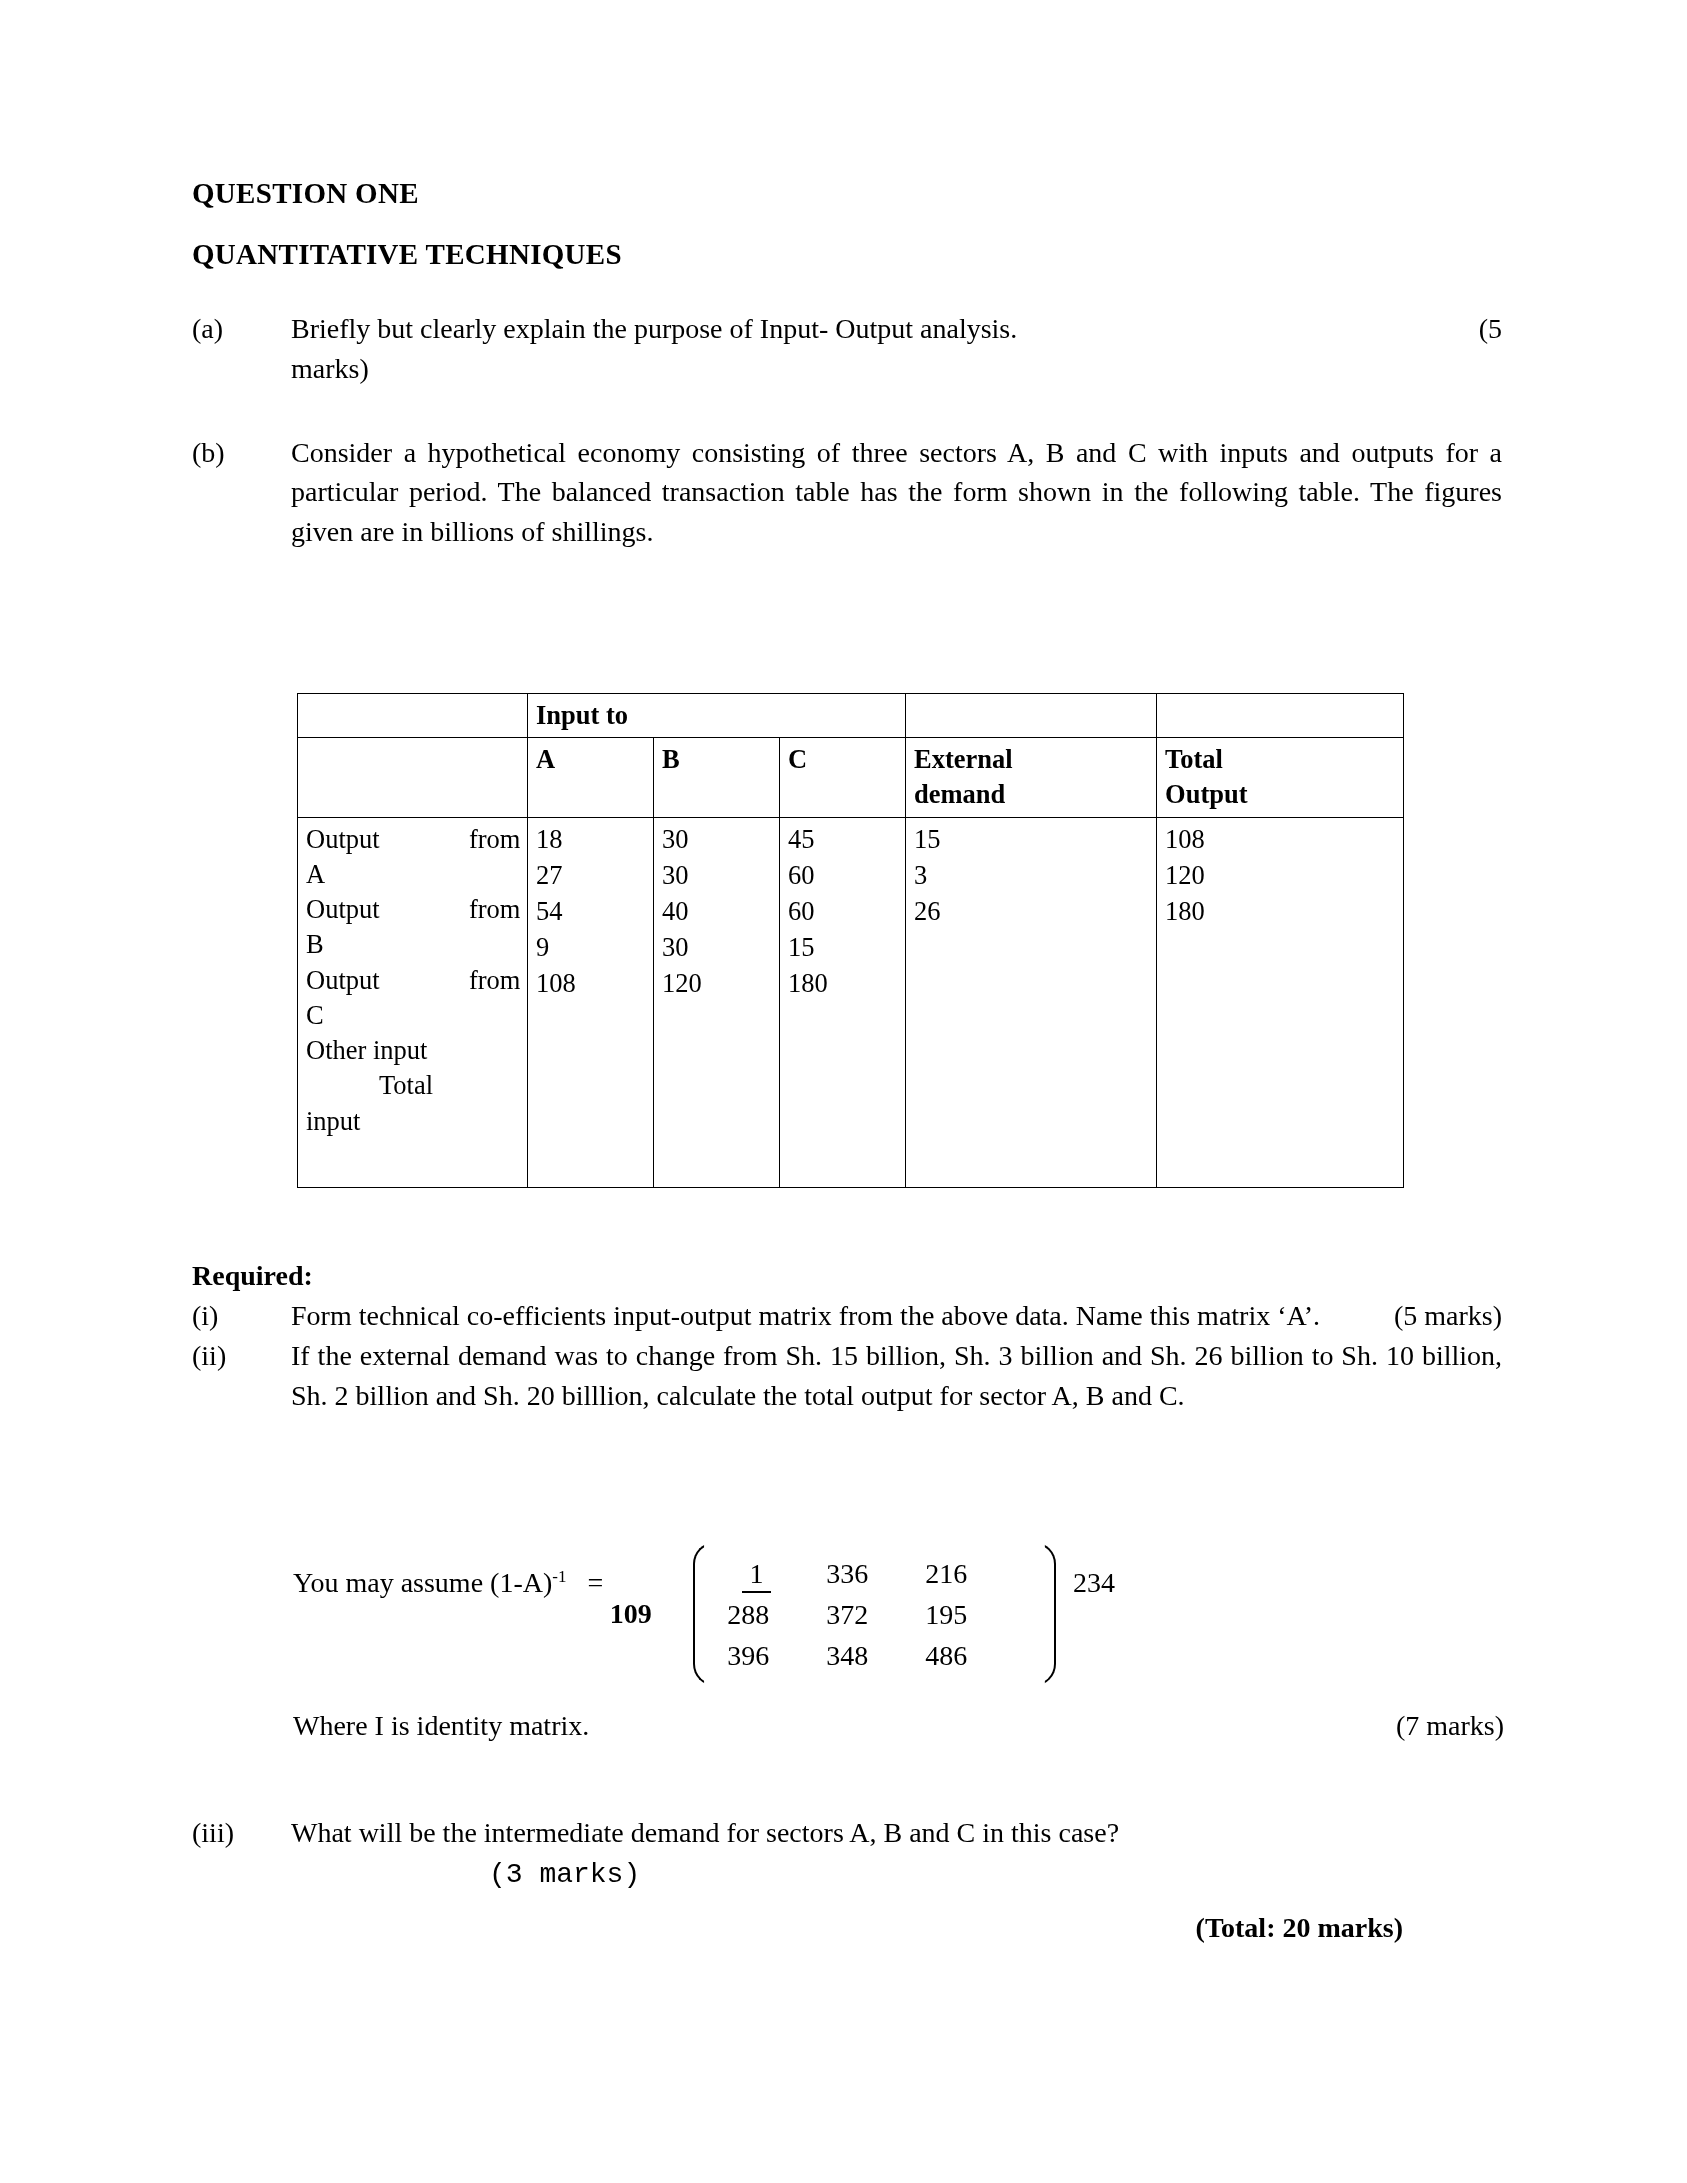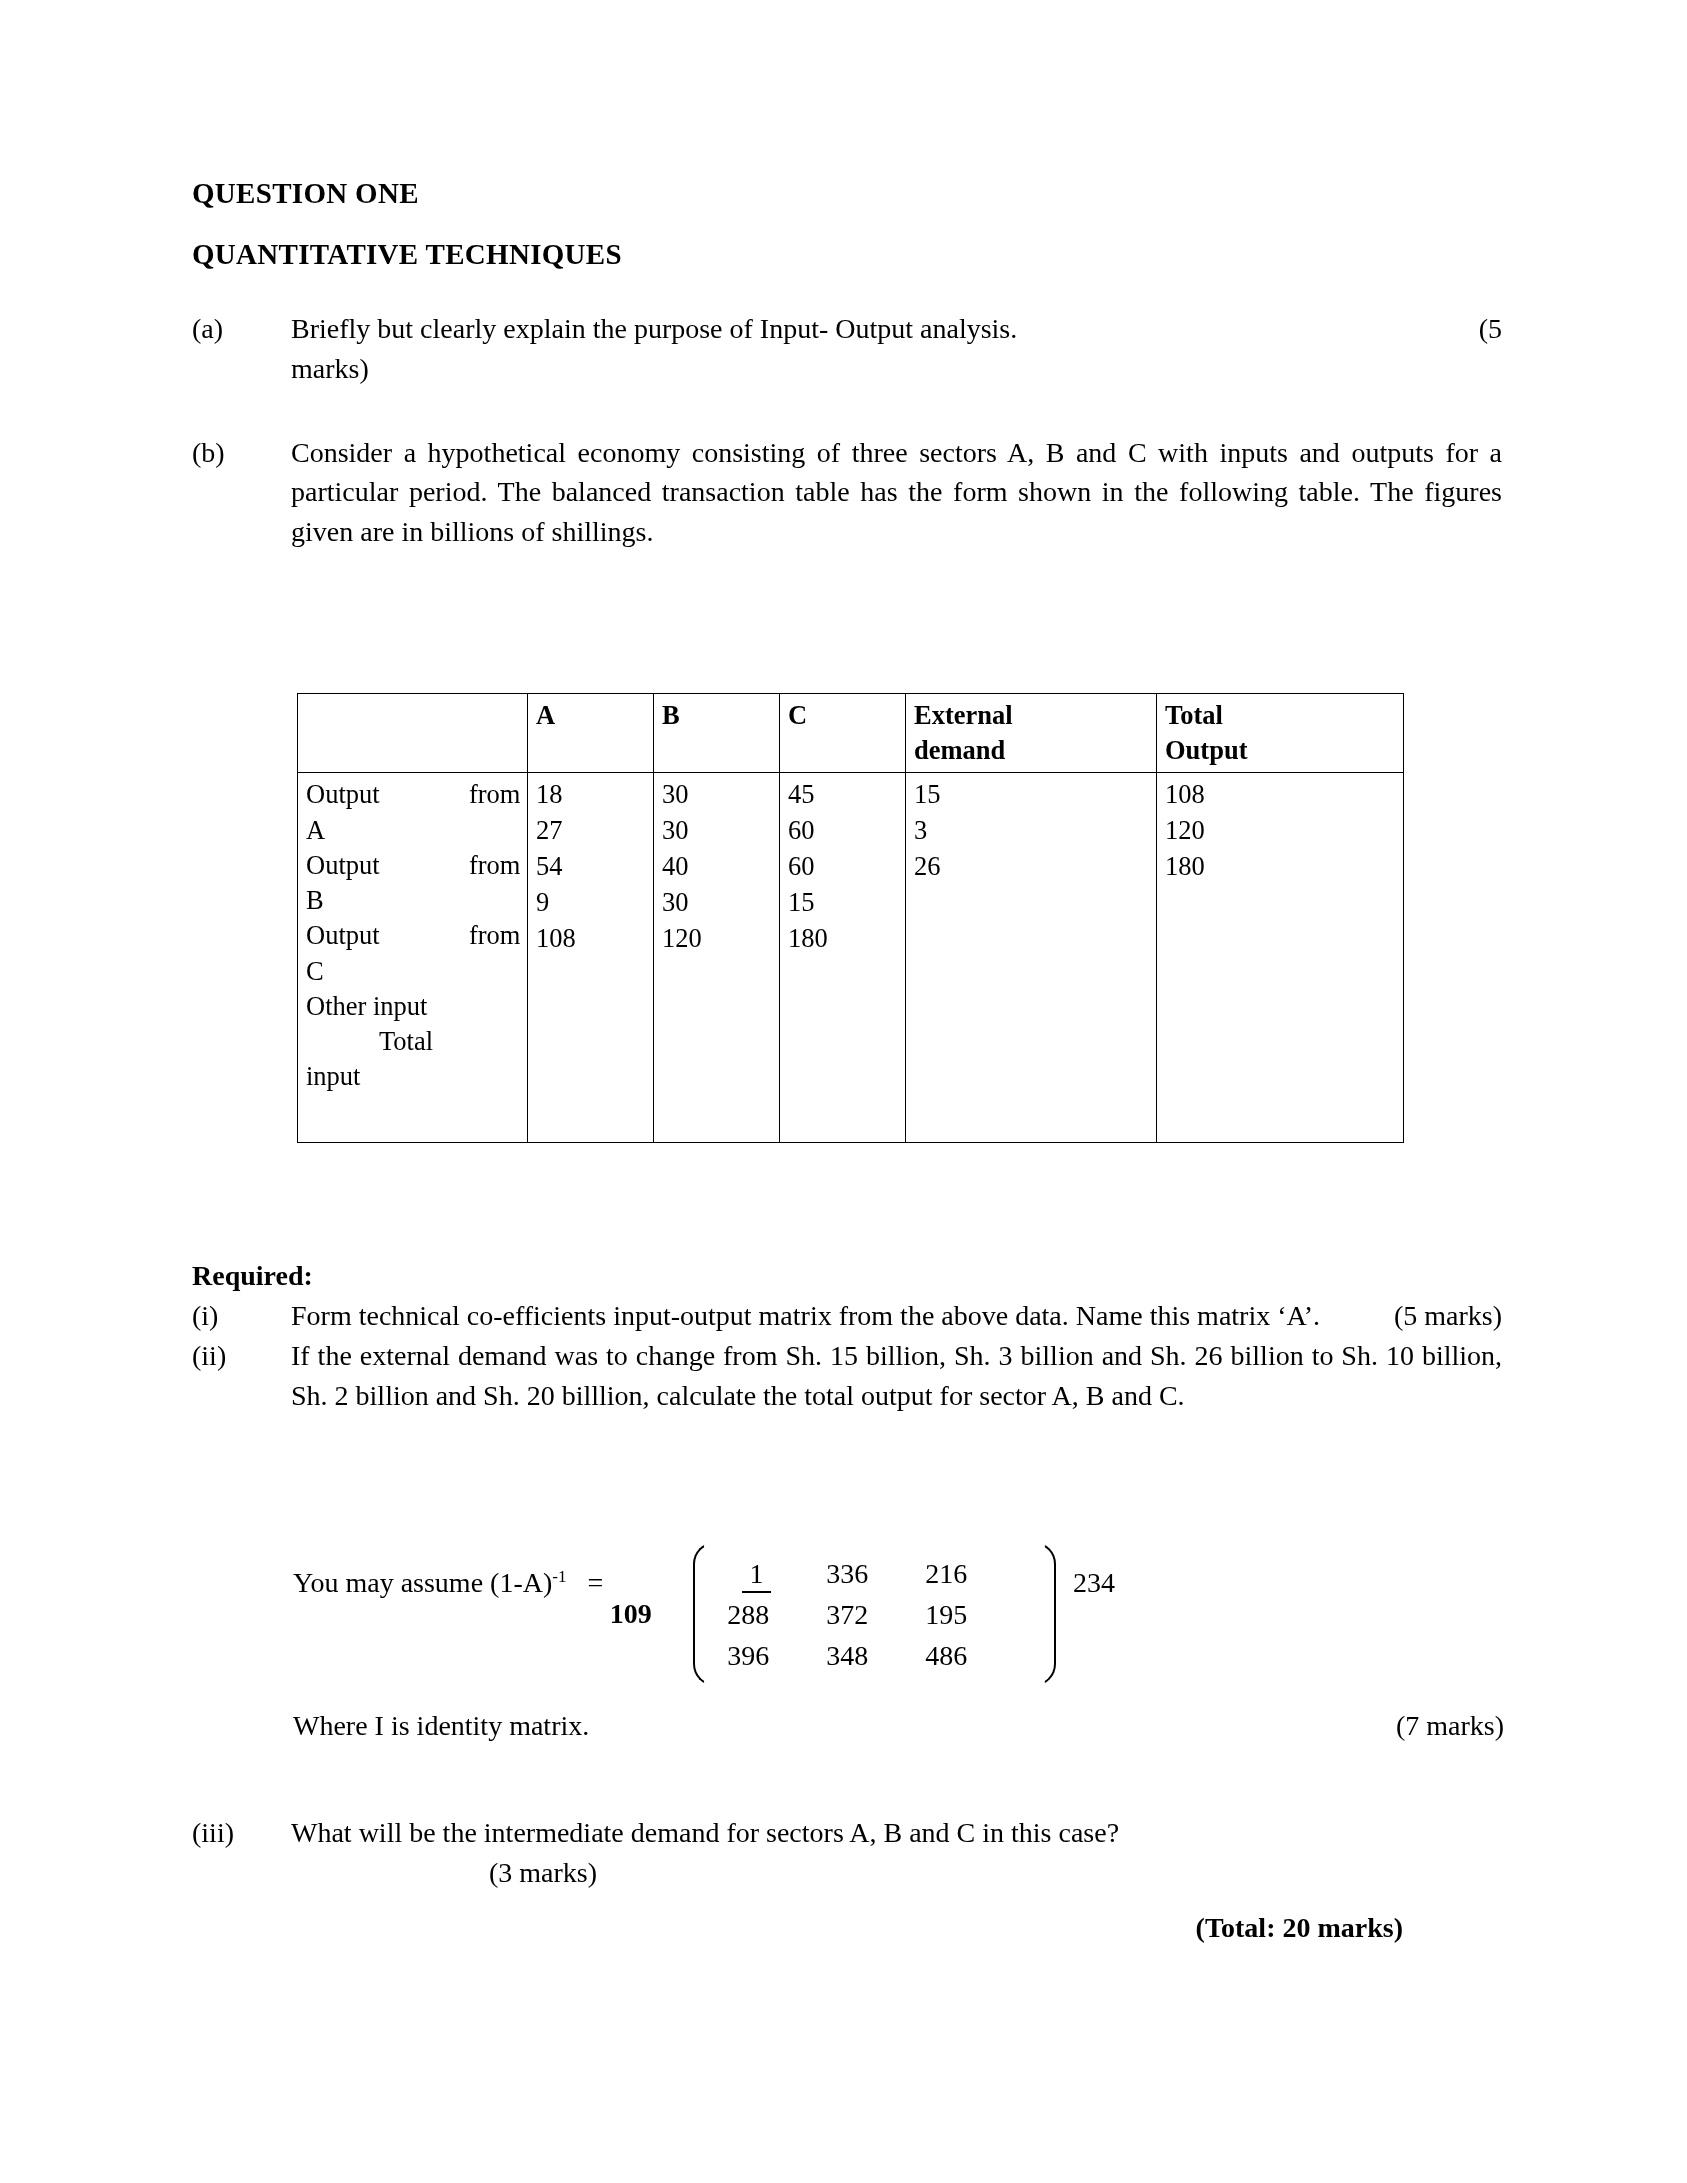--- a/index.html
+++ b/index.html
@@ -228,20 +228,21 @@
     position: absolute;
     left: 192px;
     top: 1912px;
     width: 1211px;
     text-align: right;
     font-size: 28px;
     font-weight: bold;
   }
   .three-marks {
     padding-left: 198px;
+    font-family: Liberation Mono, monospace;
   }
 </style>
 </head>
 <body>
 
 <div class="page">
 
   <div class="content">
 
     <div class="heading qone">QUESTION ONE</div>
@@ -271,20 +272,26 @@
       <colgroup>
         <col class="col-label">
           <col class="col-a">
           <col class="col-b">
         <col class="col-c">
           <col class="col-ext">
           <col class="col-tot">
       </colgroup>
 
       <tbody>
+          <tr class="row-h1">
+        <td></td>
+        <td colspan="3" class="hdr">Input to</td>
+        <td></td>
+        <td></td>
+      </tr>
 
       <tr class="row-h2">
         <td></td>
         <td class="hdr">A</td>
         <td class="hdr">B</td>
         <td class="hdr">C</td>
         <td class="hdr">
           <span>External</span><br>
           <span>demand</span>
         </td>

